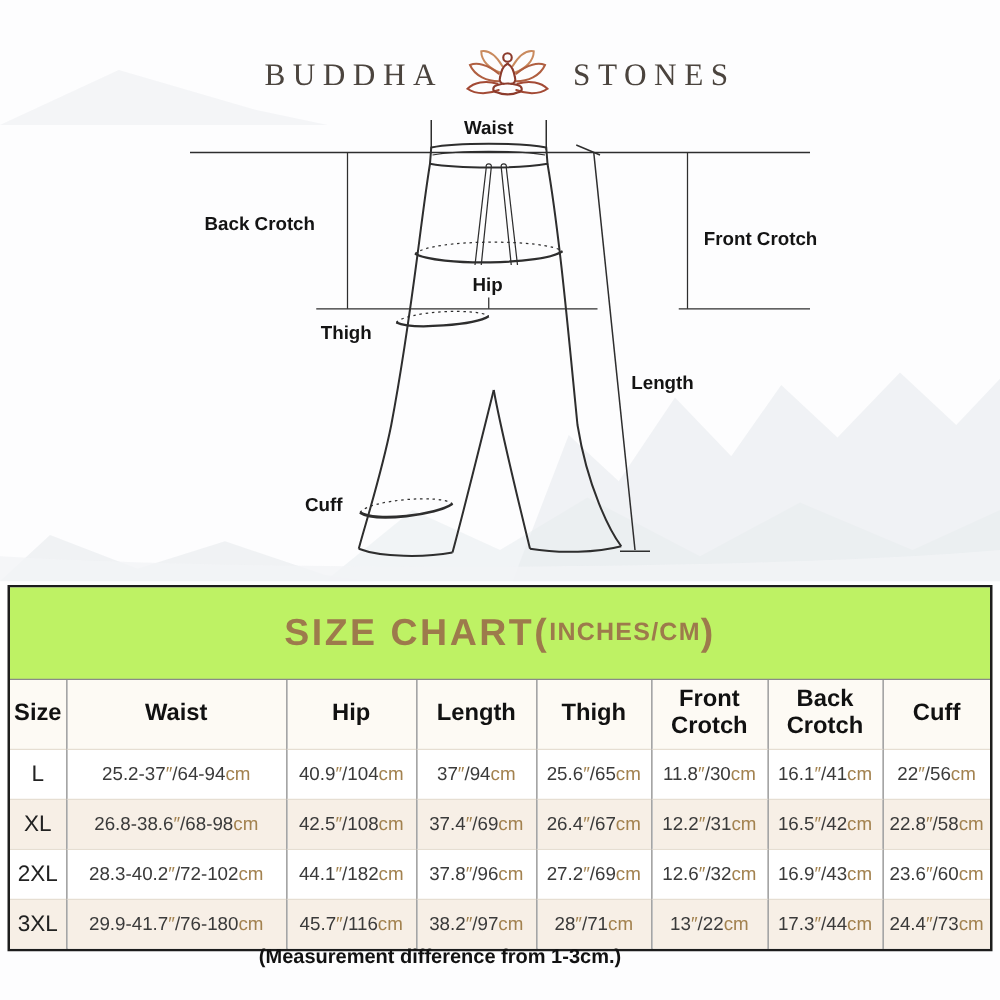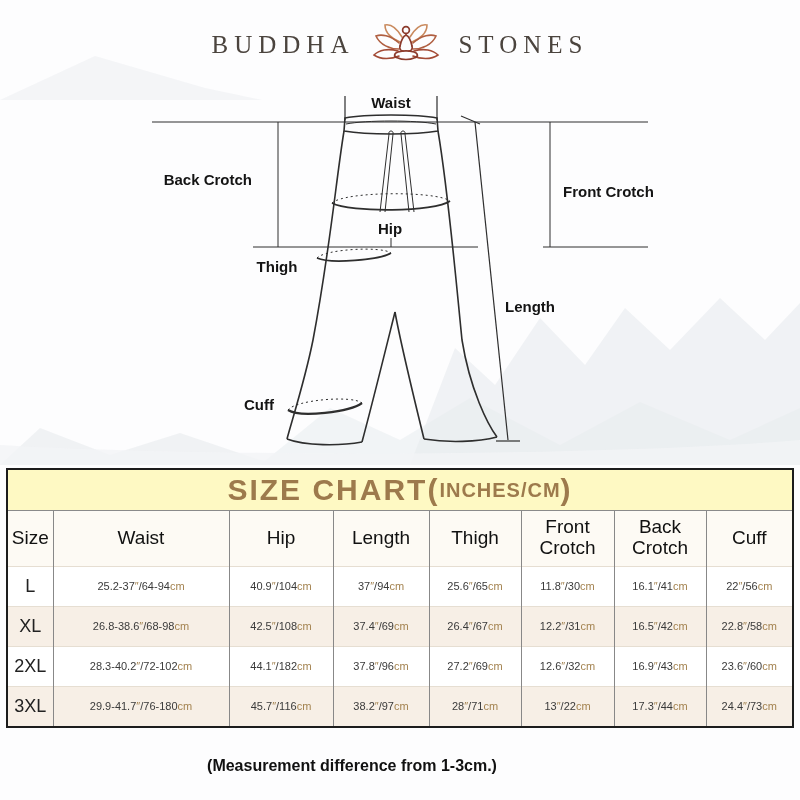--- a/index.html
+++ b/index.html
@@ -4,48 +4,48 @@
 <style>
   * { margin:0; padding:0; box-sizing:border-box; }
   html,body { width:800px; height:800px; }
   body { font-family:"Liberation Sans", sans-serif; background:#ffffff; }
   .page { position:relative; width:800px; height:800px; background:#fdfdfe; overflow:hidden; }
 
   
   .watermark { position:absolute; left:0; top:0; }
 
   
-  .logo-bar { position:absolute; left:0; top:0; width:800px; height:90px;
+  .logo-bar { position:absolute; left:0; top:16px; width:800px; height:90px;
               display:flex; align-items:center; justify-content:center; gap:18px; }
   .logo-word { font-family:"Liberation Serif", serif; font-size:25px; letter-spacing:6px;
                color:#4b443e; font-weight:500; }
 
   
   .diagram { position:absolute; left:0; top:90px; width:800px; height:375px; }
   .diagram svg { position:absolute; left:0; top:0; }
   .dlabel { position:absolute; font-weight:bold; font-size:15px; color:#141414; white-space:nowrap; }
   .lbl-waist  { top:4px;  left:391px; transform:translateX(-50%); }
   .lbl-back   { top:81px; left:150px; width:102px; text-align:right; }
   .lbl-front  { top:93px; left:563px; }
   .lbl-hip    { top:130px; left:390px; transform:translateX(-50%); }
   .lbl-thigh  { top:168px; left:277px; transform:translateX(-50%); }
   .lbl-length { top:208px; left:505px; }
   .lbl-cuff   { top:306px; left:259px; transform:translateX(-50%); }
 
   
   .chart-section { position:absolute; top:468px; left:6px; right:6px; border:2px solid #1c1c1c; background:#fff; }
-  .chart-title { height:41px; background:#fef9c3; border-bottom:1px solid #8a8a8a;
+  .chart-title { height:74px; background:#bef264; border-bottom:1px solid #8a8a8a;
                  display:flex; align-items:center; justify-content:center; color:#9d7a4c; }
   .title-main { font-size:30px; font-weight:bold; letter-spacing:2px; }
   .title-small { font-size:20px; font-weight:bold; letter-spacing:1px;text-align:center; }
 
   table { width:100%; border-collapse:collapse; table-layout:fixed; }
   th, td { text-align:center; vertical-align:middle; overflow:hidden; }
-  th { height:55px; font-size:19px; font-weight:normal; color:#111; background:#fdfaf4; line-height:1.1; }
-  td { height:40px; font-size:11px; color:#3a3a3a; white-space:nowrap; }
+  th { height:55px; font-size:19px; font-weight:bold; color:#111; background:#fdfaf4; line-height:1.1; }
+  td { height:40px; font-size:15px; color:#3a3a3a; white-space:nowrap; }
   th + th, td + td { border-left:1px solid #888; }
   tbody td { border-top:1px solid #e6ded2; }
   tbody tr.alt { background:#f7efe6;border-radius:19px; }
   td.size-col { font-size:18px; color:#222; }
   .unit { color:#a3824f; }
 
   .footer-note { position:absolute; top:757px; left:0; width:704px; text-align:center;
                  font-size:16px; font-weight:bold; color:#111; }
 </style>
 </head>

